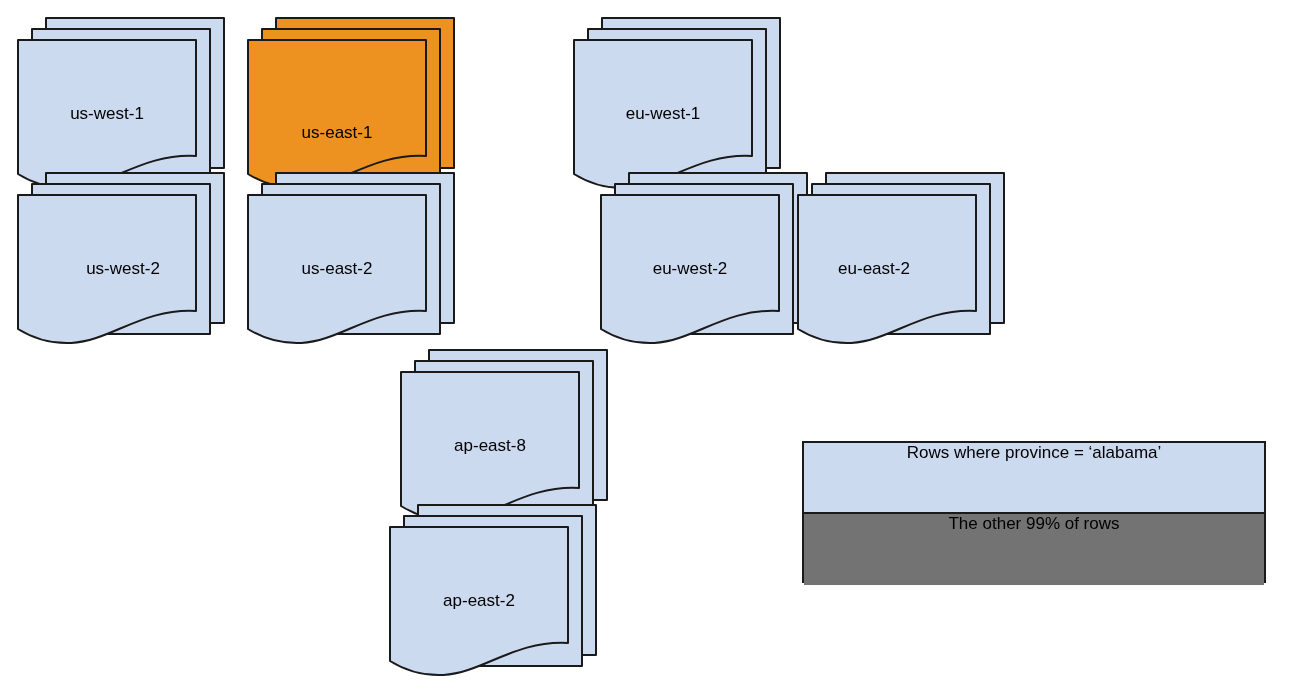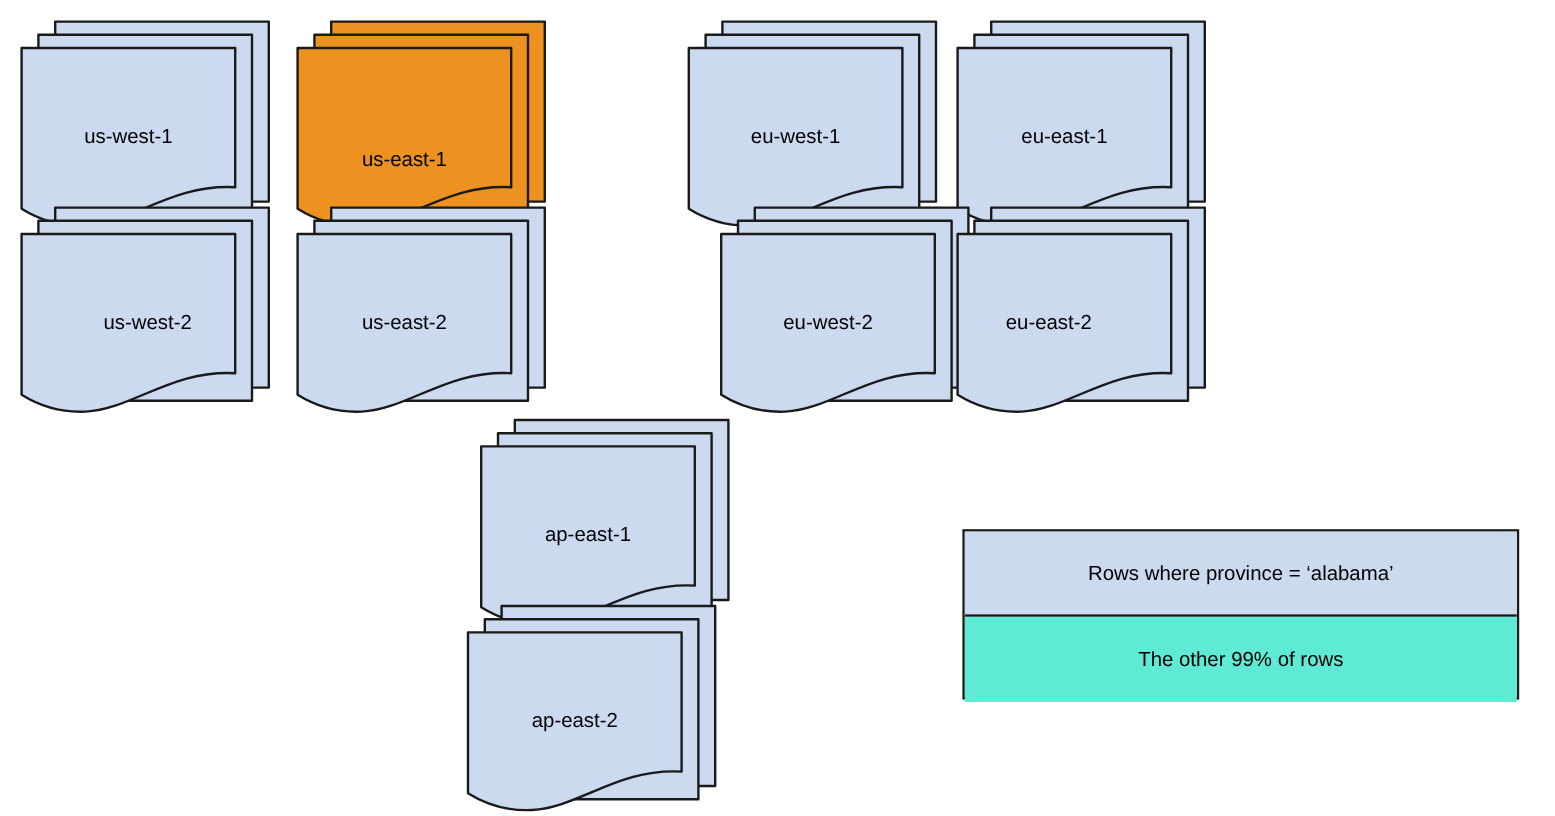--- a/index.html
+++ b/index.html
@@ -42,33 +42,33 @@
     pointer-events: none;
   }
   .legend {
     position: absolute;
     border: 2px solid #1a1a1a;
     box-sizing: border-box;
   }
   .legend-row {
     box-sizing: border-box;
     display: flex;
-    align-items: center;
+    align-items: flex-start;
     justify-content: center;
     font-family: "Liberation Sans", "DejaVu Sans", sans-serif;
     font-size: 17px;
     color: #000000;
     white-space: nowrap;
   }
   .legend-row-blue {
     background: #ccdaf0;
     border-bottom: 2px solid #1a1a1a;
   }
   .legend-row-orange {
-    background: #5eead4;
+    background: #737373;
   }
 </style>
 </head>
 <body>
 
 <div id="canvas">
     <div class="doc-group" style="left: 18px; top: 18px; width: 206px; height: 172px;">
       <svg class="doc-svg" width="206" height="172" viewBox="0 0 206 172">
         <path d="M 0 0 L 178 0 L 178 150 L 0 150 Z" transform="translate(28,0)" fill="#ccdaf0" stroke="#1a1a1a" stroke-width="2" stroke-linejoin="round"></path>
         <path d="M 0 0 L 178 0 L 178 150 L 0 150 Z" transform="translate(14,11)" fill="#ccdaf0" stroke="#1a1a1a" stroke-width="2" stroke-linejoin="round"></path>
@@ -84,28 +84,20 @@
       </svg>
       <div class="doc-label" style="left: 0px; top: 86.5px; width: 178px; margin-top: 19px;">us-east-1</div>
     </div>
     <div class="doc-group" style="left: 574px; top: 18px; width: 206px; height: 172px;">
       <svg class="doc-svg" width="206" height="172" viewBox="0 0 206 172">
         <path d="M 0 0 L 178 0 L 178 150 L 0 150 Z" transform="translate(28,0)" fill="#ccdaf0" stroke="#1a1a1a" stroke-width="2" stroke-linejoin="round"></path>
         <path d="M 0 0 L 178 0 L 178 150 L 0 150 Z" transform="translate(14,11)" fill="#ccdaf0" stroke="#1a1a1a" stroke-width="2" stroke-linejoin="round"></path>
         <path d="M 0 0 L 178 0 L 178 116 C 124.6 113 92.56 146 53.4 148 C 32.04 149 16.02 144 0 134 Z" transform="translate(0,22)" fill="#ccdaf0" stroke="#1a1a1a" stroke-width="2" stroke-linejoin="round"></path>
       </svg>
       <div class="doc-label" style="left: 0px; top: 86.5px; width: 178px;">eu-west-1</div>
-    </div>
-    <div class="doc-group" style="left: 798px; top: 18px; width: 206px; height: 172px;">
-      <svg class="doc-svg" width="206" height="172" viewBox="0 0 206 172">
-        <path d="M 0 0 L 178 0 L 178 150 L 0 150 Z" transform="translate(28,0)" fill="#ccdaf0" stroke="#1a1a1a" stroke-width="2" stroke-linejoin="round"></path>
-        <path d="M 0 0 L 178 0 L 178 150 L 0 150 Z" transform="translate(14,11)" fill="#ccdaf0" stroke="#1a1a1a" stroke-width="2" stroke-linejoin="round"></path>
-        <path d="M 0 0 L 178 0 L 178 116 C 124.6 113 92.56 146 53.4 148 C 32.04 149 16.02 144 0 134 Z" transform="translate(0,22)" fill="#ccdaf0" stroke="#1a1a1a" stroke-width="2" stroke-linejoin="round"></path>
-      </svg>
-      <div class="doc-label" style="left: 0px; top: 86.5px; width: 178px;">eu-east-1</div>
     </div>
     <div class="doc-group" style="left: 18px; top: 173px; width: 206px; height: 172px;">
       <svg class="doc-svg" width="206" height="172" viewBox="0 0 206 172">
         <path d="M 0 0 L 178 0 L 178 150 L 0 150 Z" transform="translate(28,0)" fill="#ccdaf0" stroke="#1a1a1a" stroke-width="2" stroke-linejoin="round"></path>
         <path d="M 0 0 L 178 0 L 178 150 L 0 150 Z" transform="translate(14,11)" fill="#ccdaf0" stroke="#1a1a1a" stroke-width="2" stroke-linejoin="round"></path>
         <path d="M 0 0 L 178 0 L 178 116 C 124.6 113 92.56 146 53.4 148 C 32.04 149 16.02 144 0 134 Z" transform="translate(0,22)" fill="#ccdaf0" stroke="#1a1a1a" stroke-width="2" stroke-linejoin="round"></path>
       </svg>
       <div class="doc-label" style="left: 16px; top: 86.5px; width: 178px;">us-west-2</div>
     </div>
     <div class="doc-group" style="left: 248px; top: 173px; width: 206px; height: 172px;">
@@ -131,21 +123,21 @@
         <path d="M 0 0 L 178 0 L 178 116 C 124.6 113 92.56 146 53.4 148 C 32.04 149 16.02 144 0 134 Z" transform="translate(0,22)" fill="#ccdaf0" stroke="#1a1a1a" stroke-width="2" stroke-linejoin="round"></path>
       </svg>
       <div class="doc-label" style="left: 0px; top: 86.5px; width: 152px;">eu-east-2</div>
     </div>
     <div class="doc-group" style="left: 401px; top: 350px; width: 206px; height: 172px;">
       <svg class="doc-svg" width="206" height="172" viewBox="0 0 206 172">
         <path d="M 0 0 L 178 0 L 178 150 L 0 150 Z" transform="translate(28,0)" fill="#ccdaf0" stroke="#1a1a1a" stroke-width="2" stroke-linejoin="round"></path>
         <path d="M 0 0 L 178 0 L 178 150 L 0 150 Z" transform="translate(14,11)" fill="#ccdaf0" stroke="#1a1a1a" stroke-width="2" stroke-linejoin="round"></path>
         <path d="M 0 0 L 178 0 L 178 116 C 124.6 113 92.56 146 53.4 148 C 32.04 149 16.02 144 0 134 Z" transform="translate(0,22)" fill="#ccdaf0" stroke="#1a1a1a" stroke-width="2" stroke-linejoin="round"></path>
       </svg>
-      <div class="doc-label" style="left: 0px; top: 86.5px; width: 178px;">ap-east-1</div>
+      <div class="doc-label" style="left: 0px; top: 86.5px; width: 178px;">ap-east-8</div>
     </div>
     <div class="doc-group" style="left: 390px; top: 505px; width: 206px; height: 172px;">
       <svg class="doc-svg" width="206" height="172" viewBox="0 0 206 172">
         <path d="M 0 0 L 178 0 L 178 150 L 0 150 Z" transform="translate(28,0)" fill="#ccdaf0" stroke="#1a1a1a" stroke-width="2" stroke-linejoin="round"></path>
         <path d="M 0 0 L 178 0 L 178 150 L 0 150 Z" transform="translate(14,11)" fill="#ccdaf0" stroke="#1a1a1a" stroke-width="2" stroke-linejoin="round"></path>
         <path d="M 0 0 L 178 0 L 178 116 C 124.6 113 92.56 146 53.4 148 C 32.04 149 16.02 144 0 134 Z" transform="translate(0,22)" fill="#ccdaf0" stroke="#1a1a1a" stroke-width="2" stroke-linejoin="round"></path>
       </svg>
       <div class="doc-label" style="left: 0px; top: 86.5px; width: 178px;">ap-east-2</div>
     </div>
     <div class="legend" style="left: 802px; top: 441px; width: 464px; height: 142px;">

